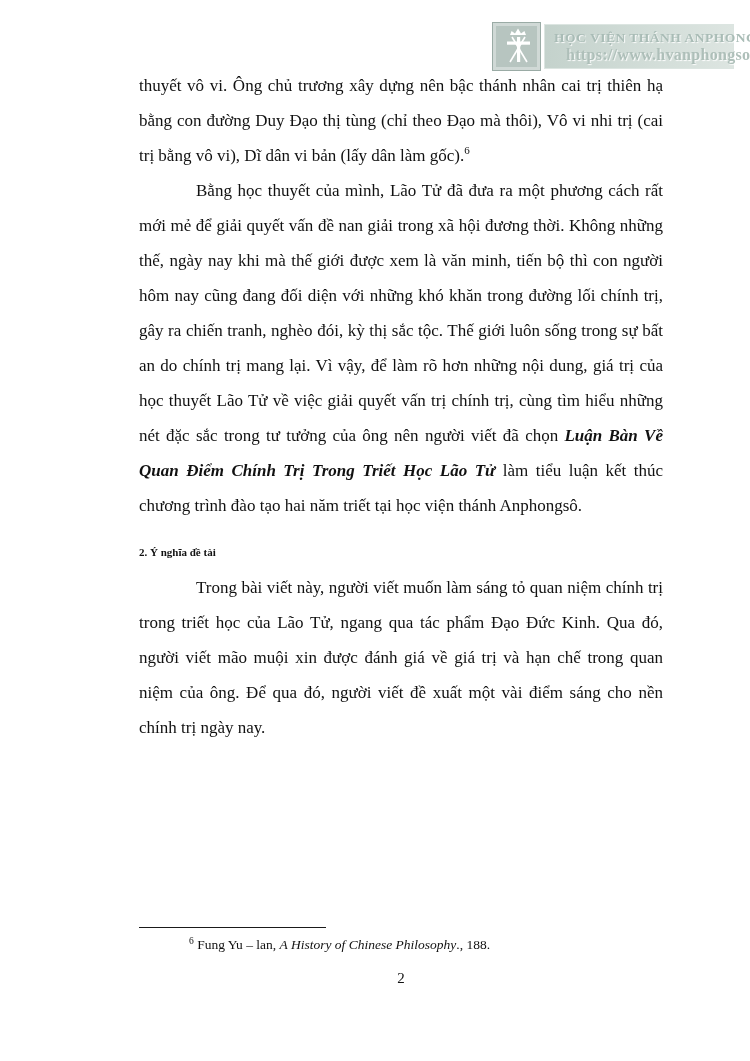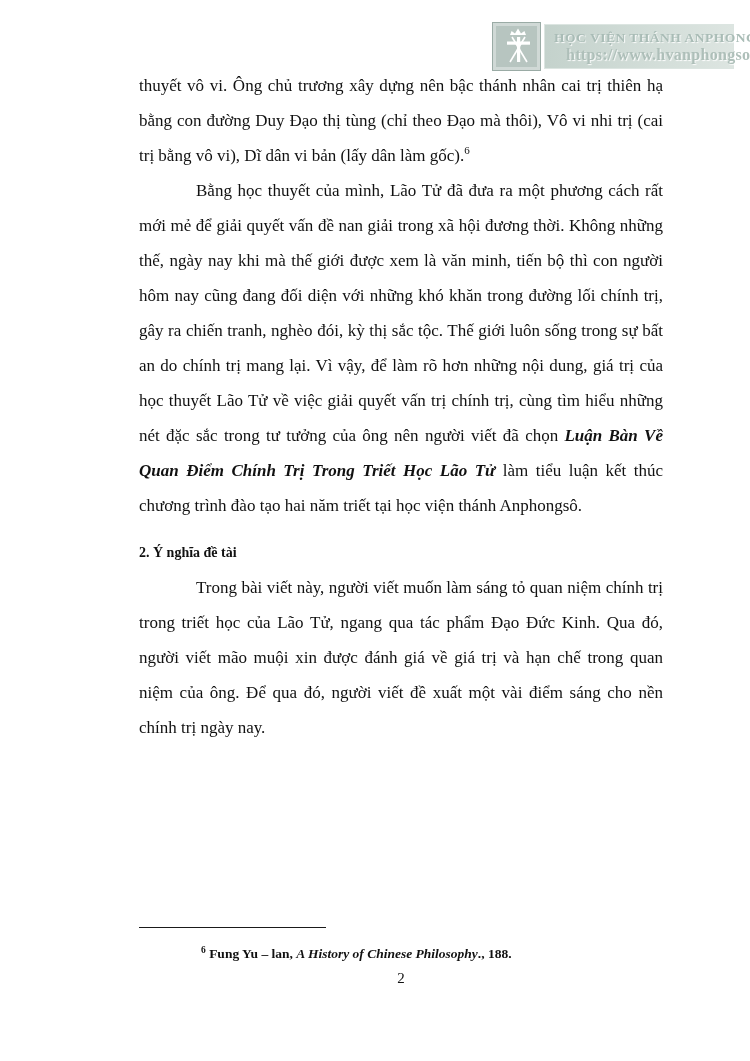--- a/index.html
+++ b/index.html
@@ -49,36 +49,36 @@
   }
   
   .content{
     position:absolute;left:139px;top:68px;width:524px;
     font-size:17px;line-height:35px;
     text-align:justify;
   }
   .content p{margin:0;text-indent:57px;}
   .content p.continuation{text-indent:0;}
   .content h2{
-    font-size:14px;font-weight:bold;line-height:35px;
+    font-size:11px;font-weight:bold;line-height:35px;
     margin:12px 0 0 0;text-align:left;
   }
   .content sup{font-size:11px;line-height:0;}
   .thesis-title{font-weight:bold;font-style:italic;}
   
   .footnote{
     position:absolute;left:139px;top:927px;width:524px;
     font-size:13.5px;line-height:19px;text-align:left;
   }
   .footnote-rule{
     width:187px;height:0;
     border-top:1.5px solid #1a1a1a;
     margin-bottom:7px;
   }
-  .footnote-text{text-indent:46px;margin:16px;font-weight:bold;}
+  .footnote-text{text-indent:46px;margin:4px;}
   .footnote-text sup{font-size:9.5px;line-height:0;}
   
   .page-number{
     position:absolute;left:139px;top:970px;width:524px;
     text-align:center;font-size:15px;
   }
 </style>
 </head>
 <body>
 

